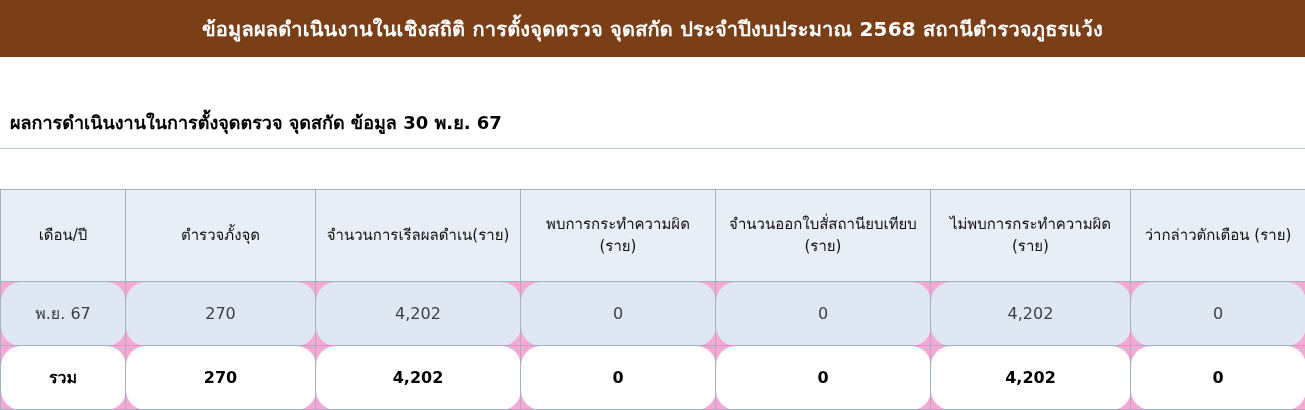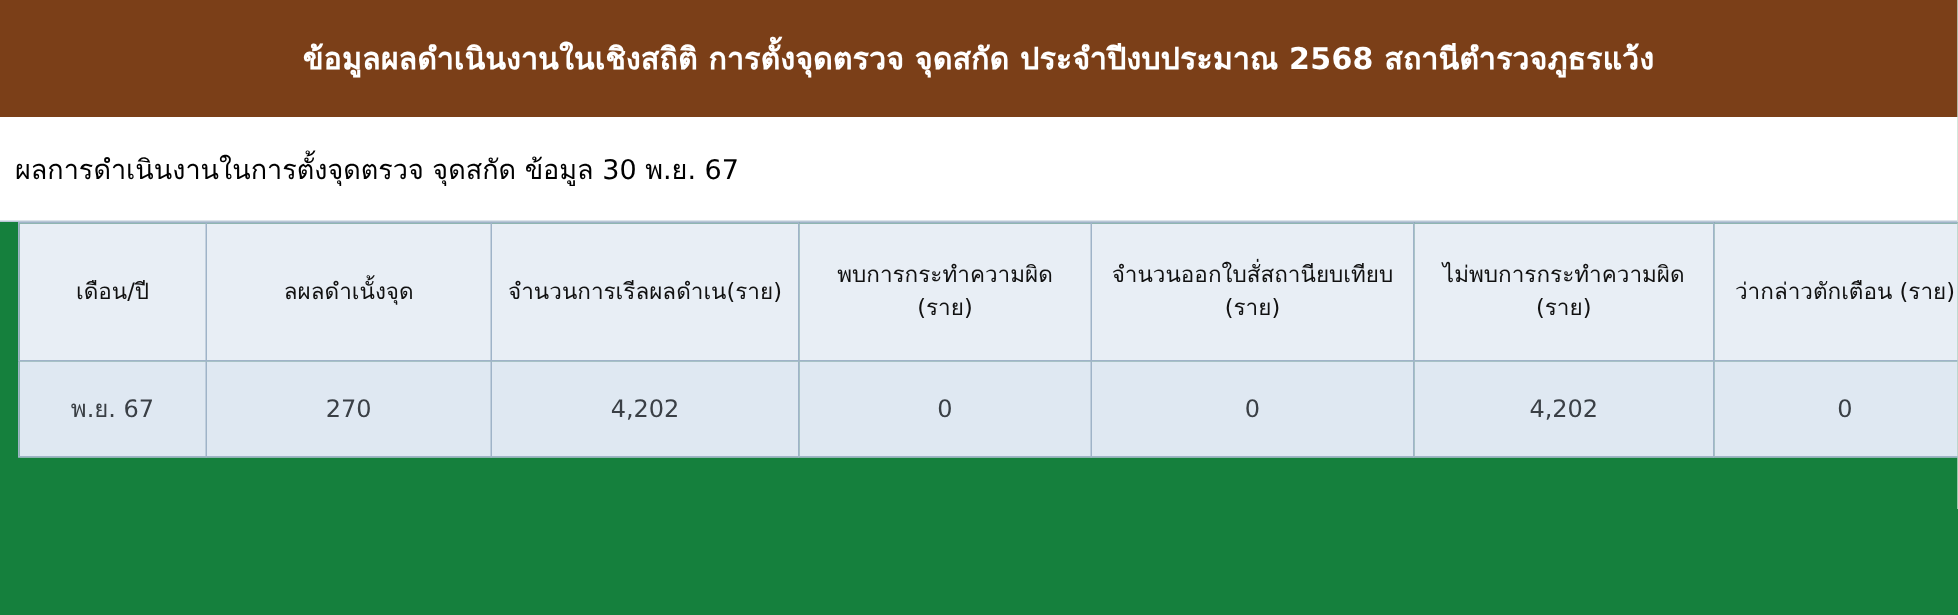--- a/index.html
+++ b/index.html
@@ -13,20 +13,21 @@
     font-family: "DejaVu Sans", "Liberation Sans", sans-serif;
     color: #1a1a1a;
     overflow: hidden;
   }
   .page {
     width: 1305px;
     height: 410px;
     box-sizing: border-box;
     display: flex;
     flex-direction: column;
+    gap: 40px;
   }
   
   .title-bar {
     height: 78px;
     background: #7b3f18;
     color: #ffffff;
     display: flex;
     align-items: center;
     justify-content: center;
     padding: 0 20px;
@@ -44,28 +45,27 @@
     height: 70px;
     background: #ffffff;
     display: flex;
     align-items: center;
     padding-left: 10px;
     box-sizing: border-box;
     border-bottom: 1px solid #b9c7d6;
   }
   .subtitle-band .subtitle-text {
     font-size: 18px;
-    font-weight: normal;
+    font-weight: bold;
     color: #000000;
   }
   
   .table-wrap {
     flex: 1;
-    background: #15803d;
-    padding-left: 12px;
+    background: #f9a8d4;
   }
   table.stats {
     border-collapse: collapse;
     table-layout: fixed;
     width: 1305px;
   }
   table.stats th,
   table.stats td {
     border: 1px solid #9fb3c8;
     text-align: center;
@@ -79,20 +79,21 @@
     font-weight: normal;
     color: #111111;
     height: 92px;
     line-height: 1.45;
   }
   table.stats tbody td {
     background: #dfe8f2;
     font-size: 16px;
     color: #3a3f45;
     height: 64px;
+    border-radius: 20px;
   }
   table.stats tbody tr.total-row td {
     background: #ffffff;
     color: #000000;
     font-weight: bold;
     height: 64px;
   }
   
   col.c0 { width: 125px; }
   col.c1 { width: 190px; }
@@ -122,35 +123,44 @@
           <col class="c1">
           <col class="c2">
           <col class="c3">
           <col class="c4">
           <col class="c5">
           <col class="c6">
       </colgroup>
       <thead>
         <tr>
           <th>เดือน/ปี</th>
-          <th>ลผลดำเนั้งจุด</th>
+          <th>ตำรวจภั้งจุด</th>
           <th>จำนวนการเรีลผลดำเน(ราย)</th>
           <th>พบการกระทำความผิด (ราย)</th>
           <th>จำนวนออกใบสั่สถานียบเทียบ (ราย)</th>
           <th>ไม่พบการกระทำความผิด (ราย)</th>
           <th>ว่ากล่าวตักเตือน (ราย)</th>
         </tr>
       </thead>
       <tbody>
         <tr>
           <td>พ.ย. 67</td>
           <td>270</td>
           <td>4,202</td>
           <td>0</td>
           <td>0</td>
           <td>4,202</td>
           <td>0</td>
         </tr>
+        <tr class="total-row">
+          <td>รวม</td>
+          <td>270</td>
+          <td>4,202</td>
+          <td>0</td>
+          <td>0</td>
+          <td>4,202</td>
+          <td>0</td>
+        </tr>
       </tbody>
     </table>
   </div>
 
 </div>
 
 </body></html>

